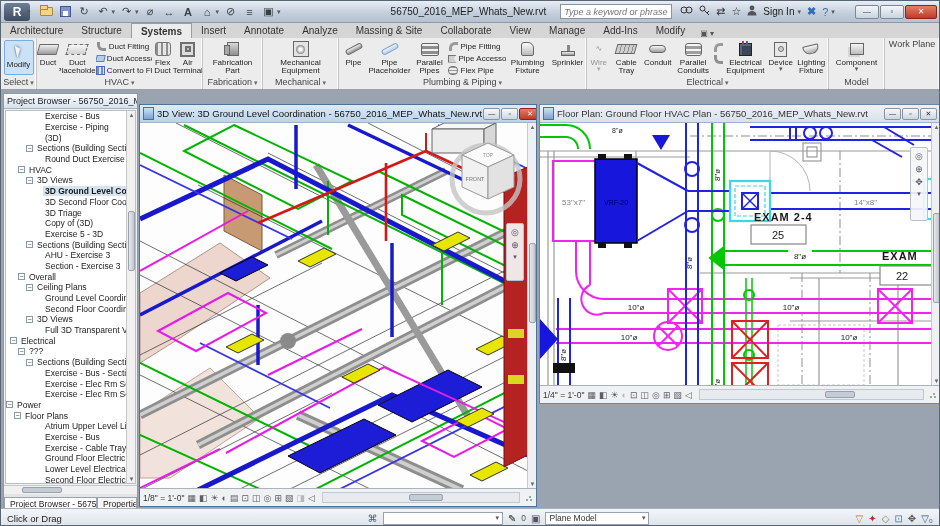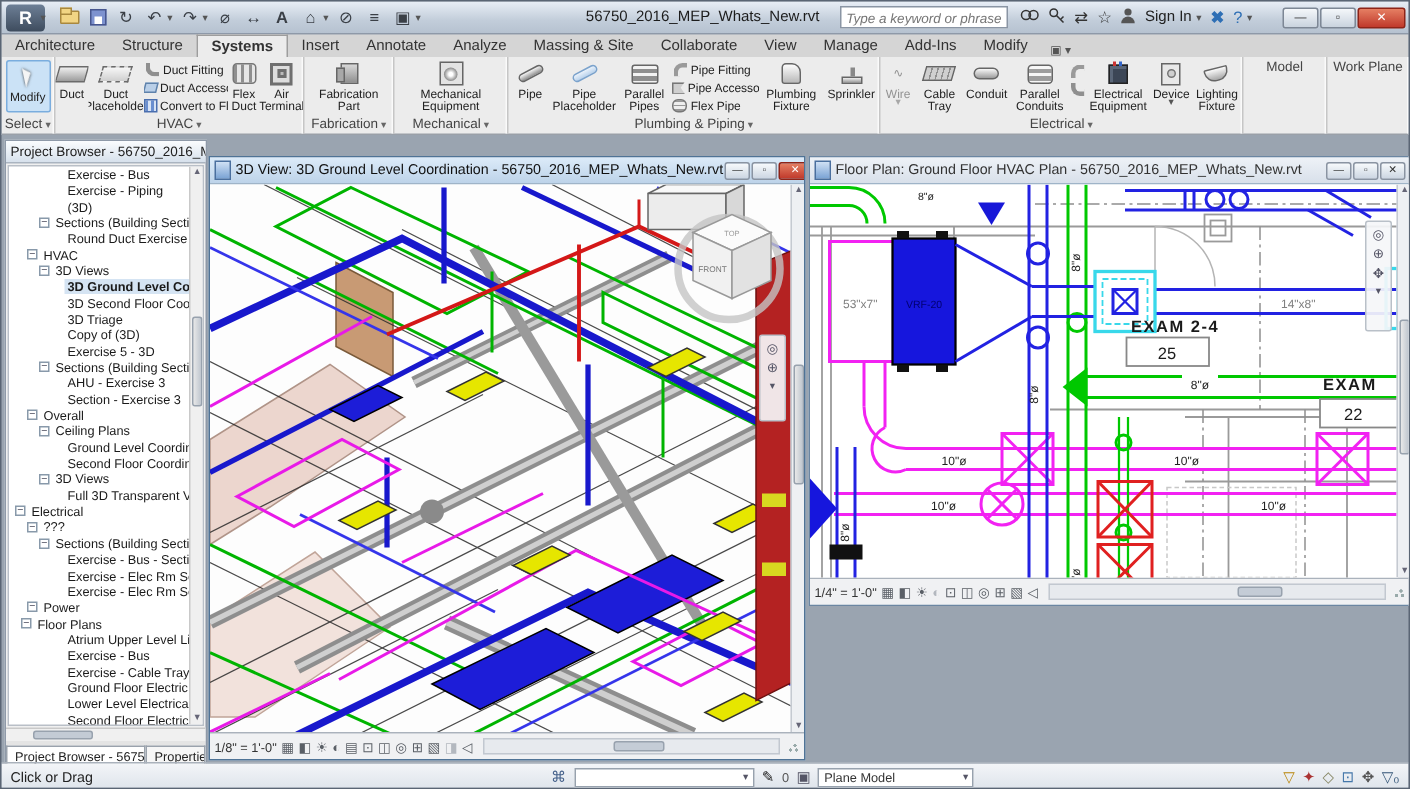--- a/index.html
+++ b/index.html
@@ -437,20 +437,29 @@
           <span class="ric">
               <span class="i-light"></span>
             </span>
           <span>Lighting Fixture</span>
         </div>
       </div>
       <div class="rfoot"><span>Electrical</span><span class="fl">▾</span></div>
     </div>
 
     <div class="rpanel" style="width:56px">
+      <div class="rbody">
+        <div class="rbtn" style="width:50px">
+          <span class="ric">
+              <span class="i-comp"></span>
+            </span>
+          <span>Component</span>
+          <span class="marr">▾</span>
+        </div>
+      </div>
       <div class="rfoot"><span>Model</span></div>
     </div>
 
     <div class="rpanel" style="width:54px;border-right:none">
       <div class="rfoot"><span>Work Plane</span></div>
     </div>
   </div>
 
   <div id="browser">
     <div id="btitle">
@@ -560,21 +569,21 @@
             <span class="tlbl">Exercise - Bus - Sectio</span>
           </div>
           <div class="trow" style="padding-left: 28px;">
             <span class="tsp"></span>
             <span class="tlbl">Exercise - Elec Rm Se</span>
           </div>
           <div class="trow" style="padding-left: 28px;">
             <span class="tsp"></span>
             <span class="tlbl">Exercise - Elec Rm Se</span>
           </div>
-          <div class="trow" style="padding-left: 12px;">
+          <div class="trow" style="padding-left: 0;">
             <span class="texp">−</span>
             <span class="tlbl">Power</span>
           </div>
           <div class="trow" style="padding-left: 8px;">
             <span class="texp">−</span>
             <span class="tlbl">Floor Plans</span>
           </div>
           <div class="trow" style="padding-left: 28px;">
             <span class="tsp"></span>
             <span class="tlbl">Atrium Upper Level Li</span>

